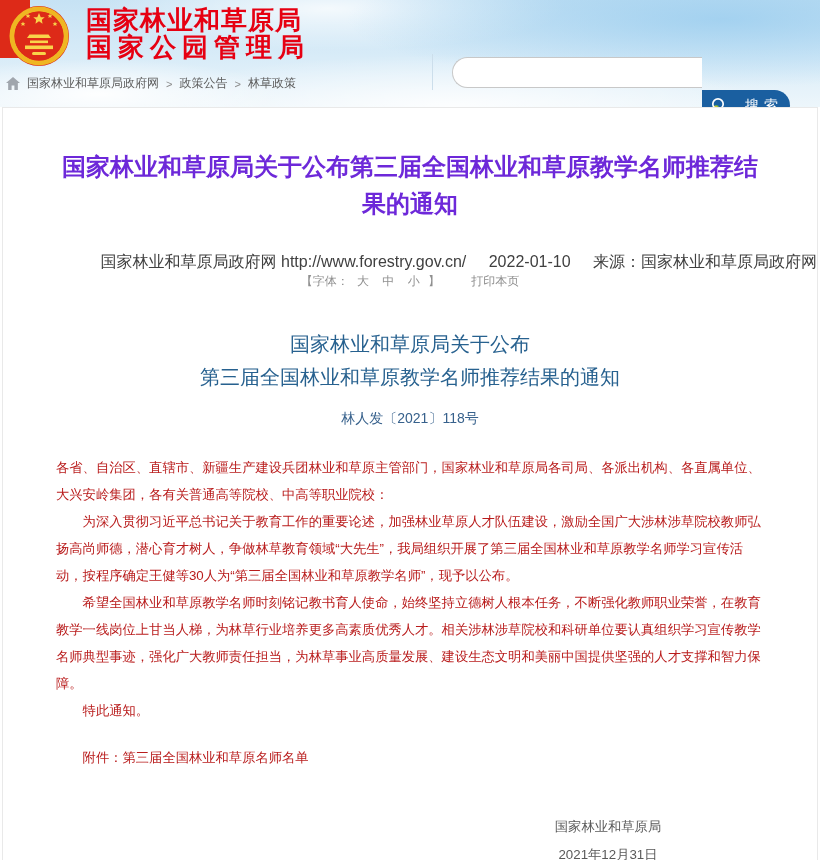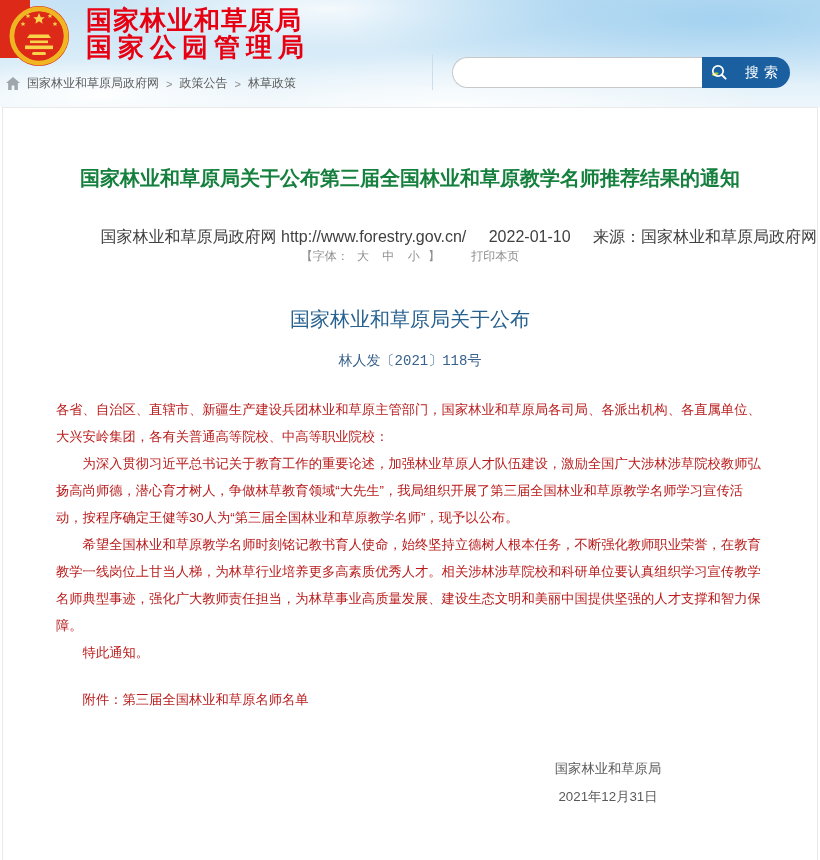--- a/index.html
+++ b/index.html
@@ -29,41 +29,41 @@
 
   .search-divider { position:absolute; left:432px; top:54px; width:1px; height:36px; background:#ccdeeb; }
   .search { position:absolute; left:452px; top:57px; height:31px; display:flex; }
   .search input {
     width:250px; height:31px; border:1px solid #c8c8c8; border-right:none;
     border-radius:16px 0 0 16px; padding:0 14px; font-size:13px; outline:none; background:#fff;
   }
   .search button {
     width:88px; height:31px; border:none; background:#1a5fa0; color:#fff;
     border-radius:0 16px 16px 0; font-size:14px; letter-spacing:5px; cursor:pointer;
-    display:flex; align-items:center; justify-content:center; gap:17px; font-family:inherit;
+    display:flex; align-items:center; justify-content:center; gap:17px; font-family:inherit;margin-top:33px;
   }
 
   
   .panel {
     position:absolute; top:107px; left:2px; right:2px; bottom:0;
     background:#fff; border:1px solid #e9e9e9; border-bottom:none;
   }
   .page-title {
-    margin:52px auto 0; width:712px; text-align:center;
-    font-size:20px; font-weight:bold; color:#15803d; line-height:37px;
+    margin:40px auto 0; width:712px; text-align:center;
+    font-size:24px; font-weight:bold; color:#6d28d9; line-height:37px;
   }
   .meta { margin-top:30px; text-align:right; font-size:16px; color:#404040; }
   .meta .m-date { margin:0 18px; }
   .tools { text-align:center; font-size:12px; color:#8f8f8f; }
   .tools .fs { margin:0 5px; cursor:pointer; }
   .tools .print { margin-left:28px; cursor:pointer; }
 
   .doc-title { margin-top:38px; text-align:center; font-size:20px; font-weight:normal;
                color:#27618f; line-height:33px; }
-  .doc-number { margin-top:16px; text-align:center; font-size:14px; color:#37618c;font-family:Liberation Mono, monospace; }
+  .doc-number { margin-top:16px; text-align:center; font-size:14px; color:#37618c; }
 
   .article { width:708px; margin:26px auto 0; font-size:13.3px; line-height:27px; color:#b91c1c; }
   .article p.indent { text-indent:2em; }
   .article p.attachment { margin-top:20px; }
 
   .signature { margin:42px 102px 0 auto; width:214px; text-align:center;
                font-size:13.3px; line-height:28px; color:#595959; }
 </style>
 </head>
 <body>
@@ -133,20 +133,21 @@
     <span>【字体：</span>
     <span class="fs">大</span>
     <span class="fs">中</span>
     <span class="fs">小</span>
     <span>】</span>
     <span class="print">打印本页</span>
   </div>
 
   <div class="doc-title">
     <div>国家林业和草原局关于公布</div>
+    <div>第三届全国林业和草原教学名师推荐结果的通知</div>
   </div>
 
   <div class="doc-number">林人发〔2021〕118号</div>
 
   <div class="article">
     <p>各省、自治区、直辖市、新疆生产建设兵团林业和草原主管部门，国家林业和草原局各司局、各派出机构、各直属单位、大兴安岭集团，各有关普通高等院校、中高等职业院校：</p>
     <p class="indent">为深入贯彻习近平总书记关于教育工作的重要论述，加强林业草原人才队伍建设，激励全国广大涉林涉草院校教师弘扬高尚师德，潜心育才树人，争做林草教育领域“大先生”，我局组织开展了第三届全国林业和草原教学名师学习宣传活动，按程序确定王健等30人为“第三届全国林业和草原教学名师”，现予以公布。</p>
     <p class="indent">希望全国林业和草原教学名师时刻铭记教书育人使命，始终坚持立德树人根本任务，不断强化教师职业荣誉，在教育教学一线岗位上甘当人梯，为林草行业培养更多高素质优秀人才。相关涉林涉草院校和科研单位要认真组织学习宣传教学名师典型事迹，强化广大教师责任担当，为林草事业高质量发展、建设生态文明和美丽中国提供坚强的人才支撑和智力保障。</p>
     <p class="indent">特此通知。</p>
     <p class="indent attachment">附件：第三届全国林业和草原名师名单</p>

